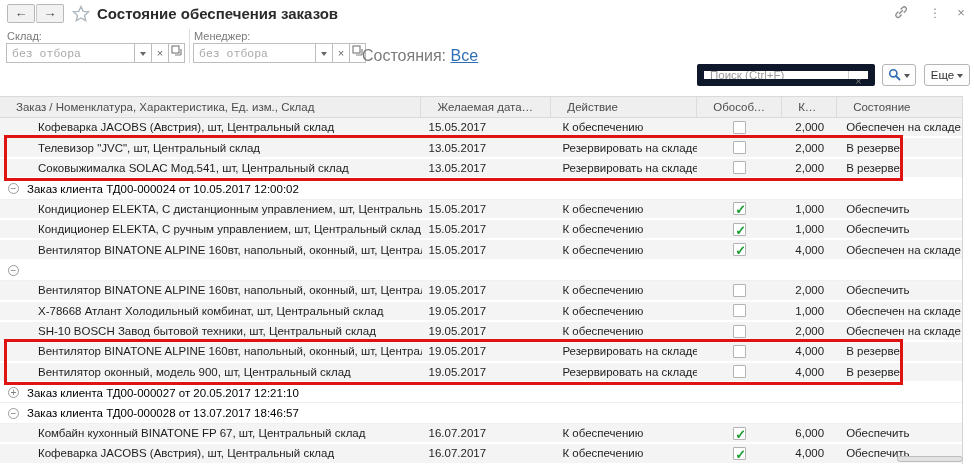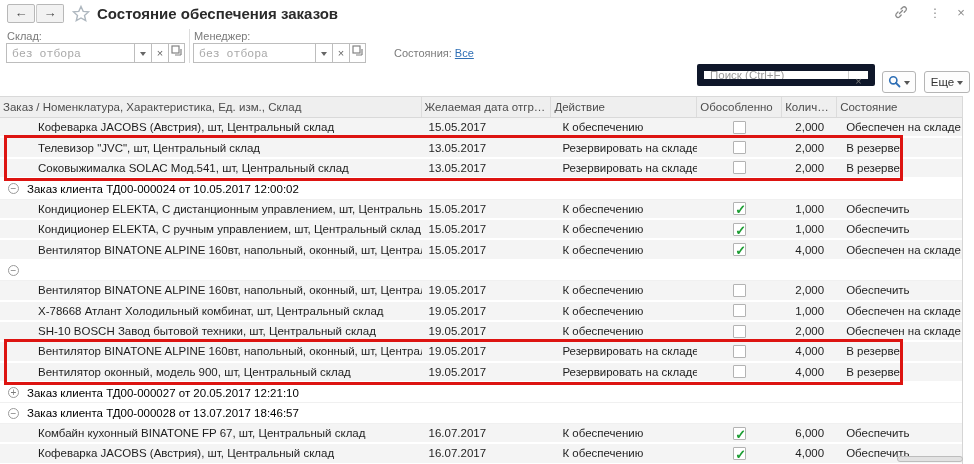--- a/index.html
+++ b/index.html
@@ -35,36 +35,36 @@
   }
   .fctrl input::placeholder { color:#a9a9a9; }
   .fbtn {
     width:17px; height:20px; border:1px solid #bdbdbd; border-right:none;
     background:#fff; color:#777; font-size:9px; line-height:18px; text-align:center; cursor:default;
   }
   .fbtn:last-child { border-right:1px solid #bdbdbd; }
   .fbtn .caret { display:inline-block; width:0; height:0; border-left:3px solid transparent; border-right:3px solid transparent; border-top:4px solid #666; vertical-align:middle; }
   .fbtn.xbtn { font-size:11px; color:#666; }
   .vdivider { position:absolute; left:189px; top:0; width:1px; height:34px; background:#dcdcdc; }
-  .states { position:absolute; left:394px; top:18px; font-size:11px; color:#7a7a7a; }
+  .states { position:absolute; left:362px; top:18px; font-size:16px; color:#7a7a7a; }
   .states a { color:#2f6fb5; text-decoration:underline; cursor:pointer; }
   
   .searchrow { position:absolute; left:0; top:62px; width:974px; height:30px; }
   .searchbox { position:absolute; left:697px; top:2px; width:178px; height:22px; border:7px solid #0f172a; border-radius:2px; display:flex; background:#fff; }
   .searchbox input { flex:1; border:none; outline:none; padding:0 6px; font-family:"Liberation Sans",sans-serif; font-size:11.5px; color:#333; min-width:0; }
   .searchbox input::placeholder { color:#9b9b9b; }
   .searchbox .sx { width:20px; border-left:1px solid #cfcfcf; color:#777; font-size:11px; line-height:20px; text-align:center; cursor:default; }
-  .btn { position:absolute; top:9px; height:22px; border:1px solid #b5b5b5; border-radius:3px; background:#fdfdfd; font-size:11.5px; color:#333; text-align:center; cursor:default; }
+  .btn { position:absolute; top:2px; height:22px; border:1px solid #b5b5b5; border-radius:3px; background:#fdfdfd; font-size:11.5px; color:#333; text-align:center; cursor:default; }
   .btn-find { left:882px; width:34px; line-height:20px; }
   .btn-more { left:924px; width:46px; line-height:20px; }
   .caret-sm { display:inline-block; width:0; height:0; border-left:3px solid transparent; border-right:3px solid transparent; border-top:4px solid #555; vertical-align:middle; margin-left:3px; }
   
   .table { position:absolute; left:0; top:96px; width:963px; }
   .thead { display:flex; height:22px; background:#efefef; border-top:1px solid #d9d9d9; border-bottom:1px solid #d9d9d9; border-right:1px solid #d9d9d9; color:#4d4d4d; }
-  .th { line-height:21px; padding:0 3px; white-space:nowrap; overflow:hidden; text-overflow:ellipsis; border-right:1px solid #dcdcdc; }
+  .th { line-height:21px; padding:0 16px; white-space:nowrap; overflow:hidden; text-overflow:ellipsis; border-right:1px solid #dcdcdc; }
   .th:last-child { border-right:none; }
   .c1 { width:422px; } .c2 { width:130px; } .c3 { width:146px; } .c4 { width:85px; } .c5 { width:55px; } .c6 { width:125px; }
   .tbody { border-right:1px solid #d5d5d5; }
   .trow { display:flex; height:20.4px; align-items:center; }
   .trow.item { background:#f4f4f4; border-bottom:2px solid #ffffff; }
   .trow.group { background:#ffffff; border-bottom:1px solid #f0f0f0; }
   .td { white-space:nowrap; overflow:hidden; line-height:18px; }
   .td.name { padding-left:38px; }
   .td.date { padding-left:7px; }
   .td.act  { padding-left:11px; }

